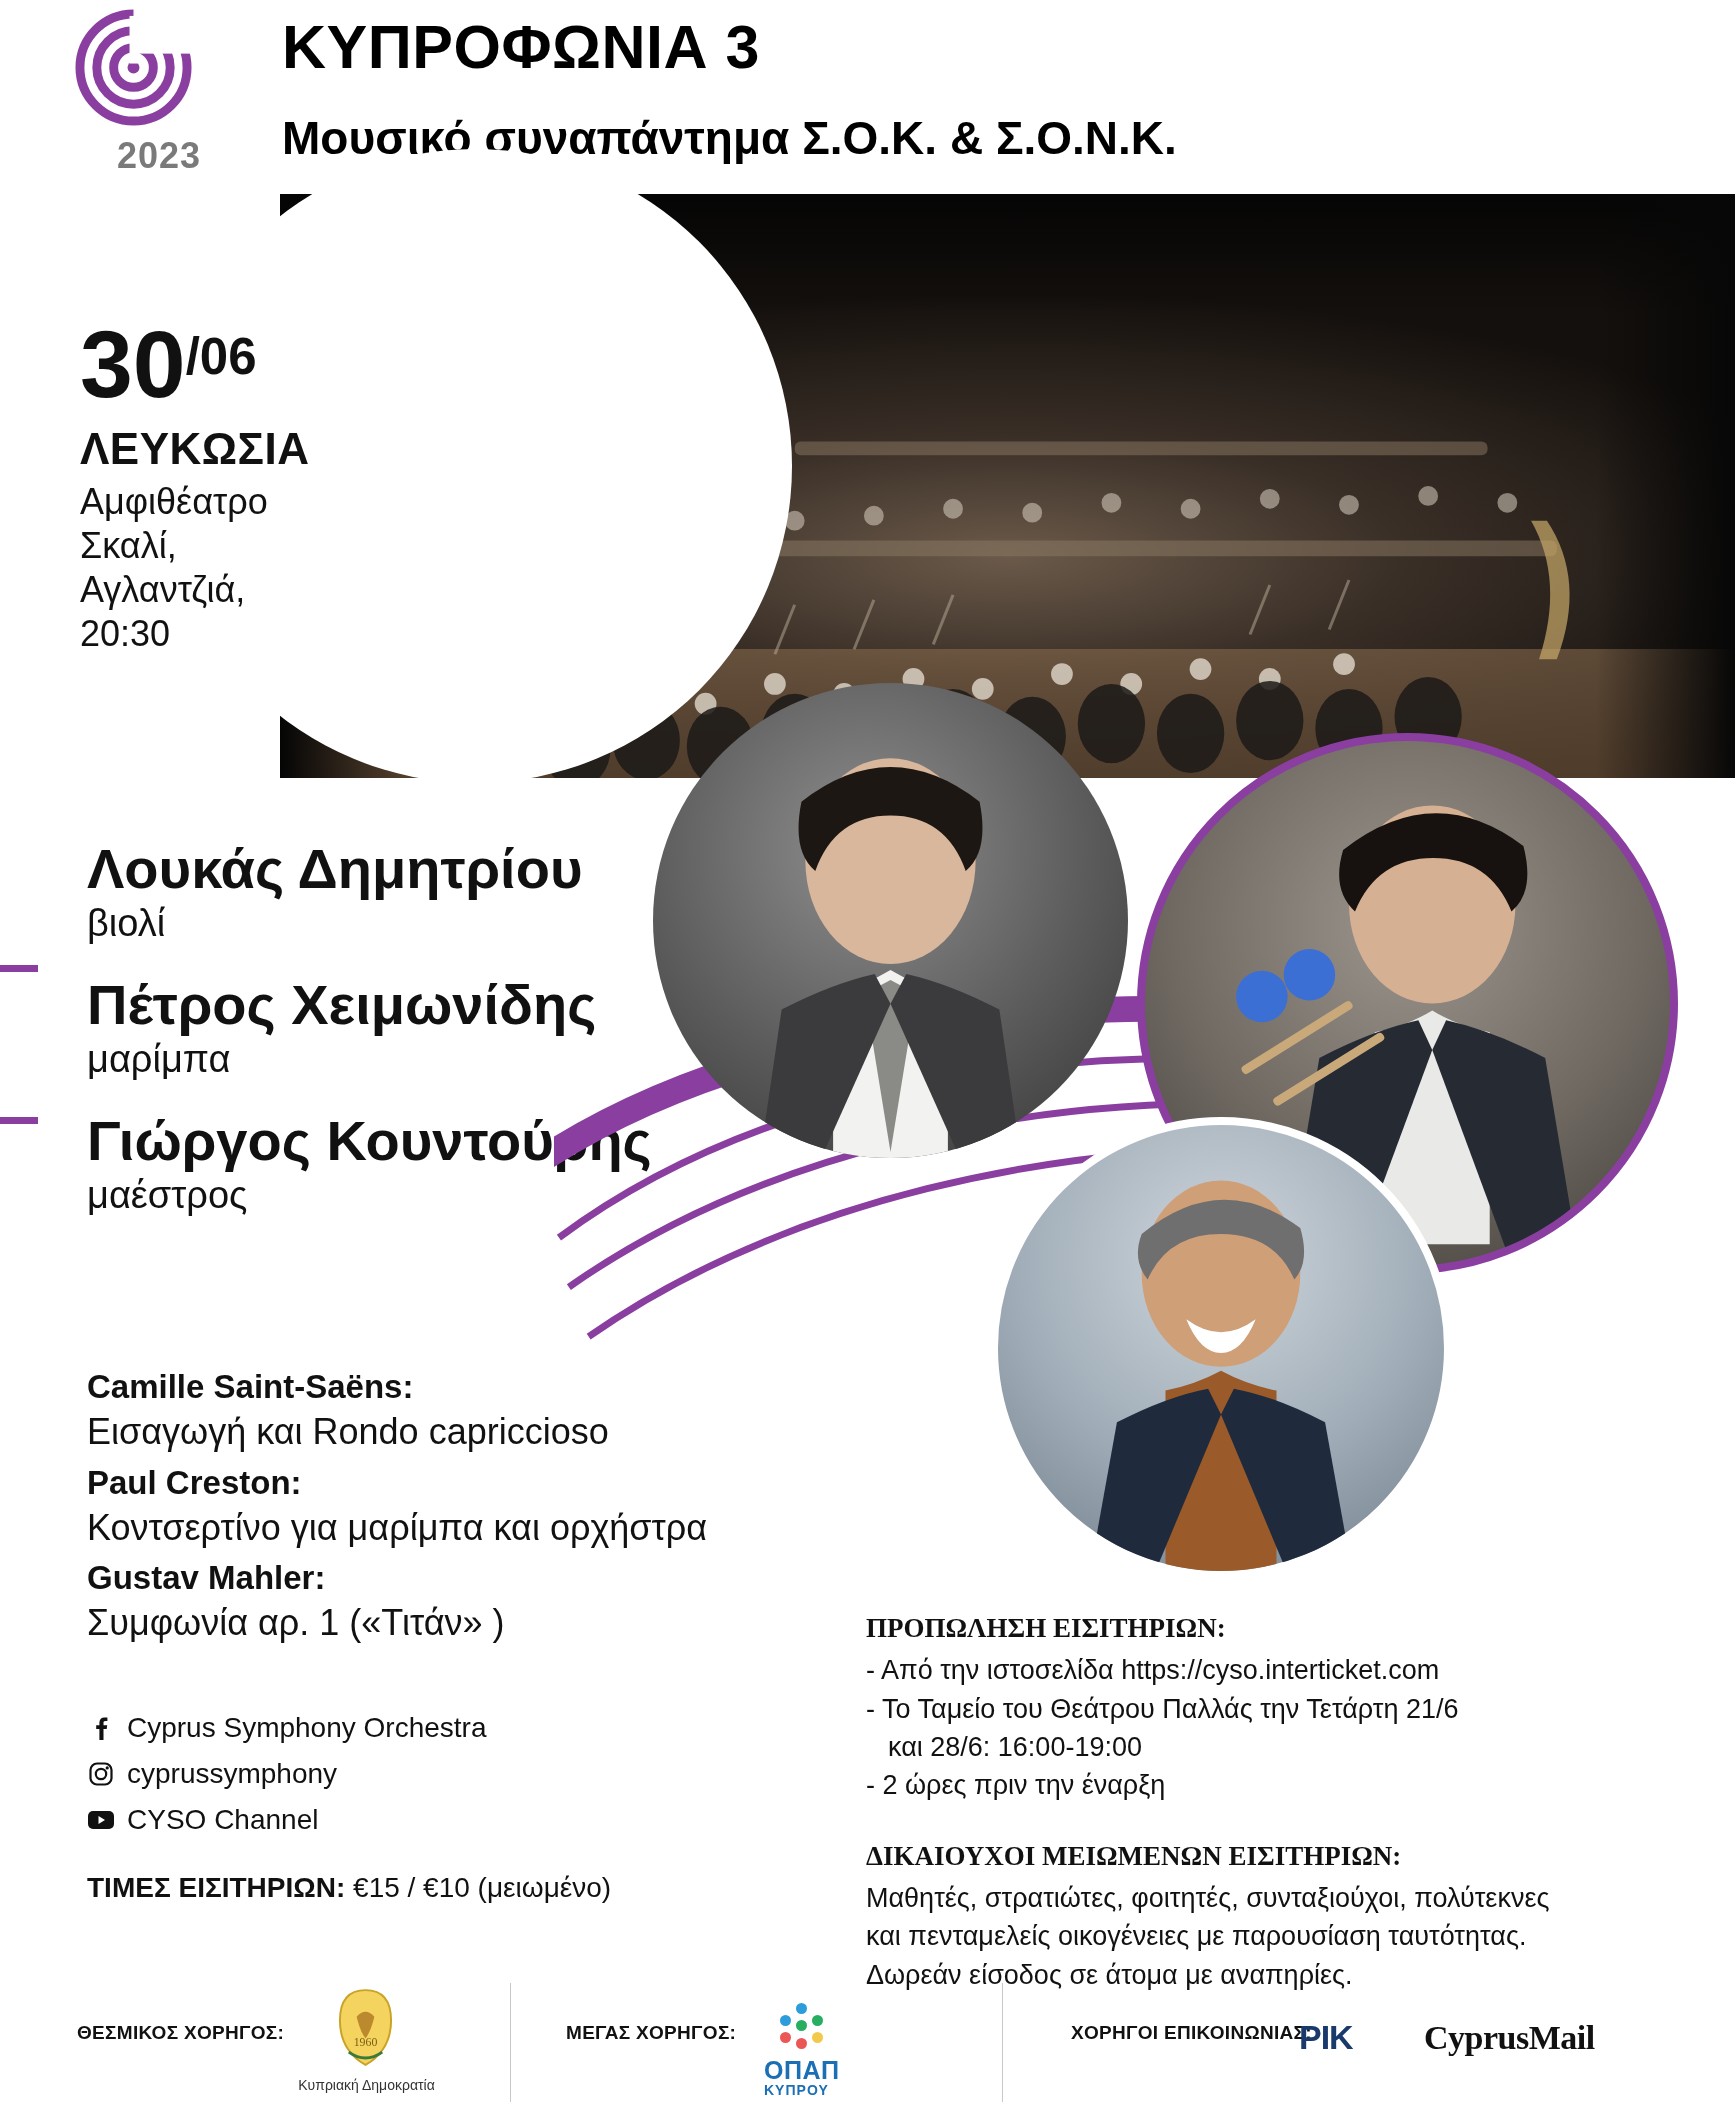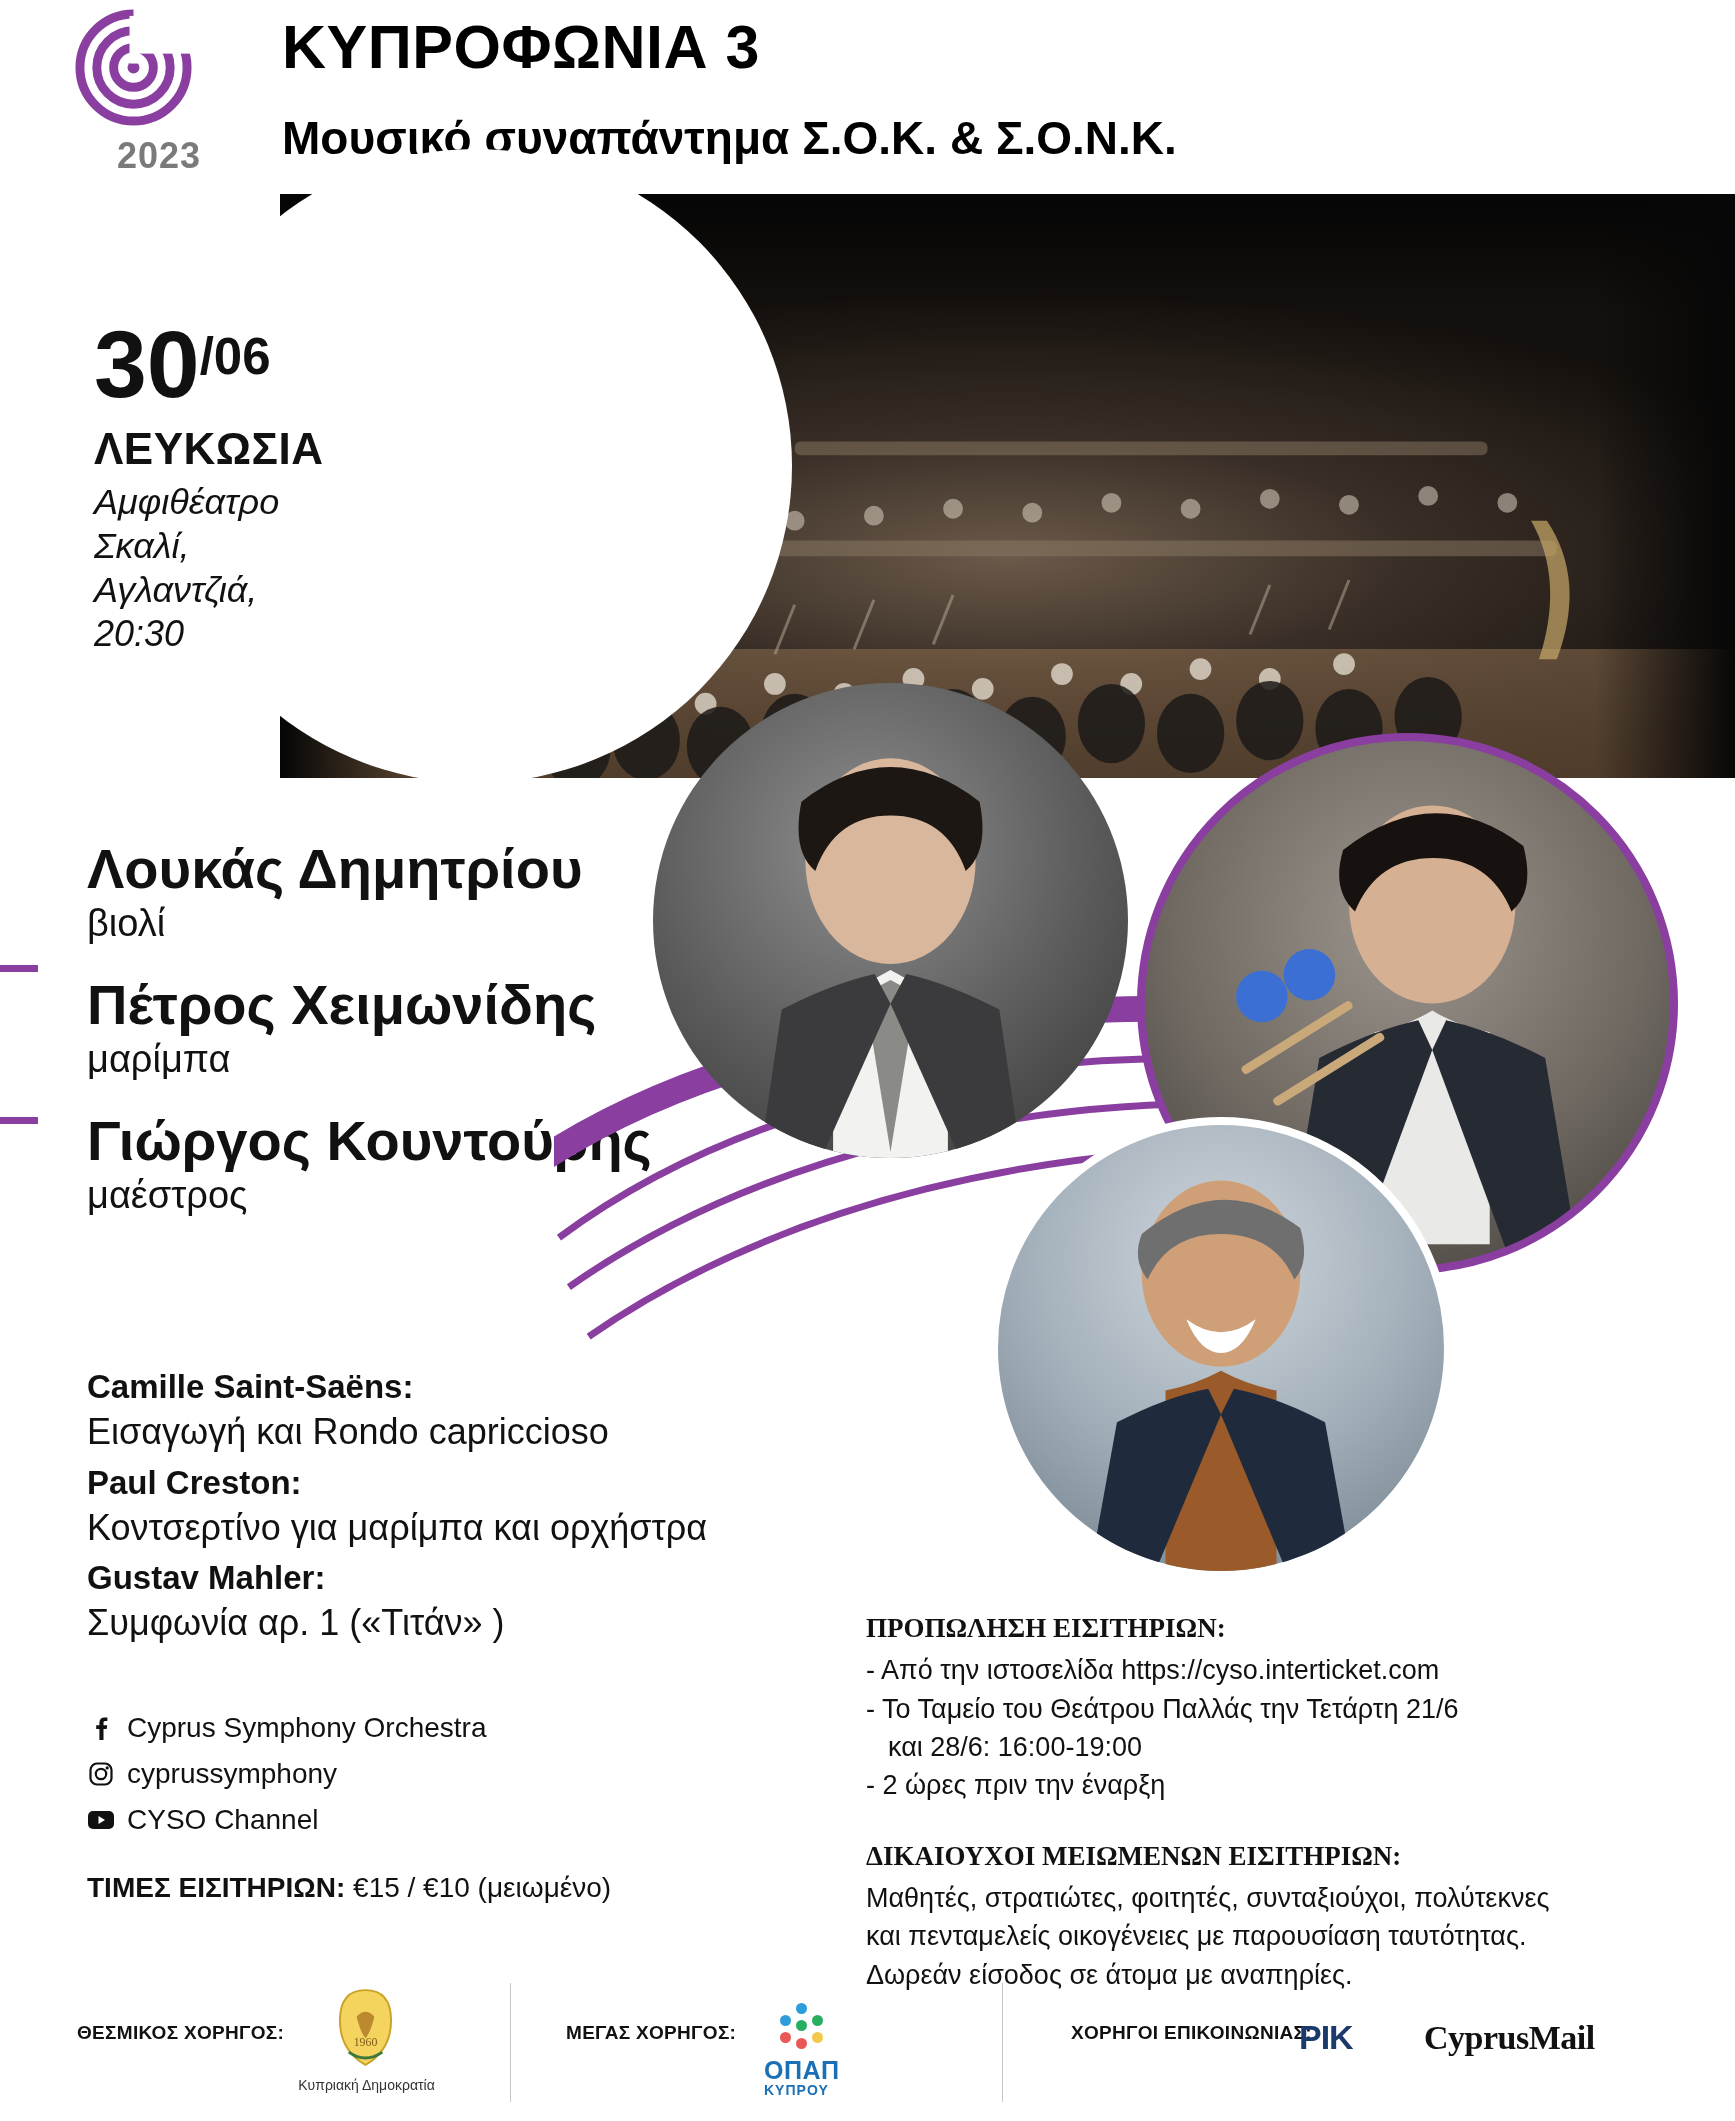--- a/index.html
+++ b/index.html
@@ -95,21 +95,21 @@
     position: absolute;
     left: 158px; top: 149px;
     width: 634px; height: 634px;
     background: #ffffff;
     border-radius: 50%;
   }
 
   
   .date-block {
     position: absolute;
-    left: 94px; top: 317px;
+    left: 80px; top: 317px;
     width: 327px;
   }
   .date-day {
     font-size: 95px;
     font-weight: bold;
     line-height: 1;
     display: inline-block;
   }
   .date-month {
     font-size: 51px;
@@ -121,21 +121,20 @@
   .date-city {
     font-size: 44px;
     font-weight: bold;
     margin-top: 12px;
     letter-spacing: 0.5px;
   }
   .date-venue {
     font-size: 36px;
     line-height: 1.22;
     margin-top: 6px;
-    font-style: italic;
   }
 
   
   .performers {
     position: absolute;
     left: 87px; top: 837px;
     width: 634px;
   }
   .perf-name {
     font-size: 56px;

